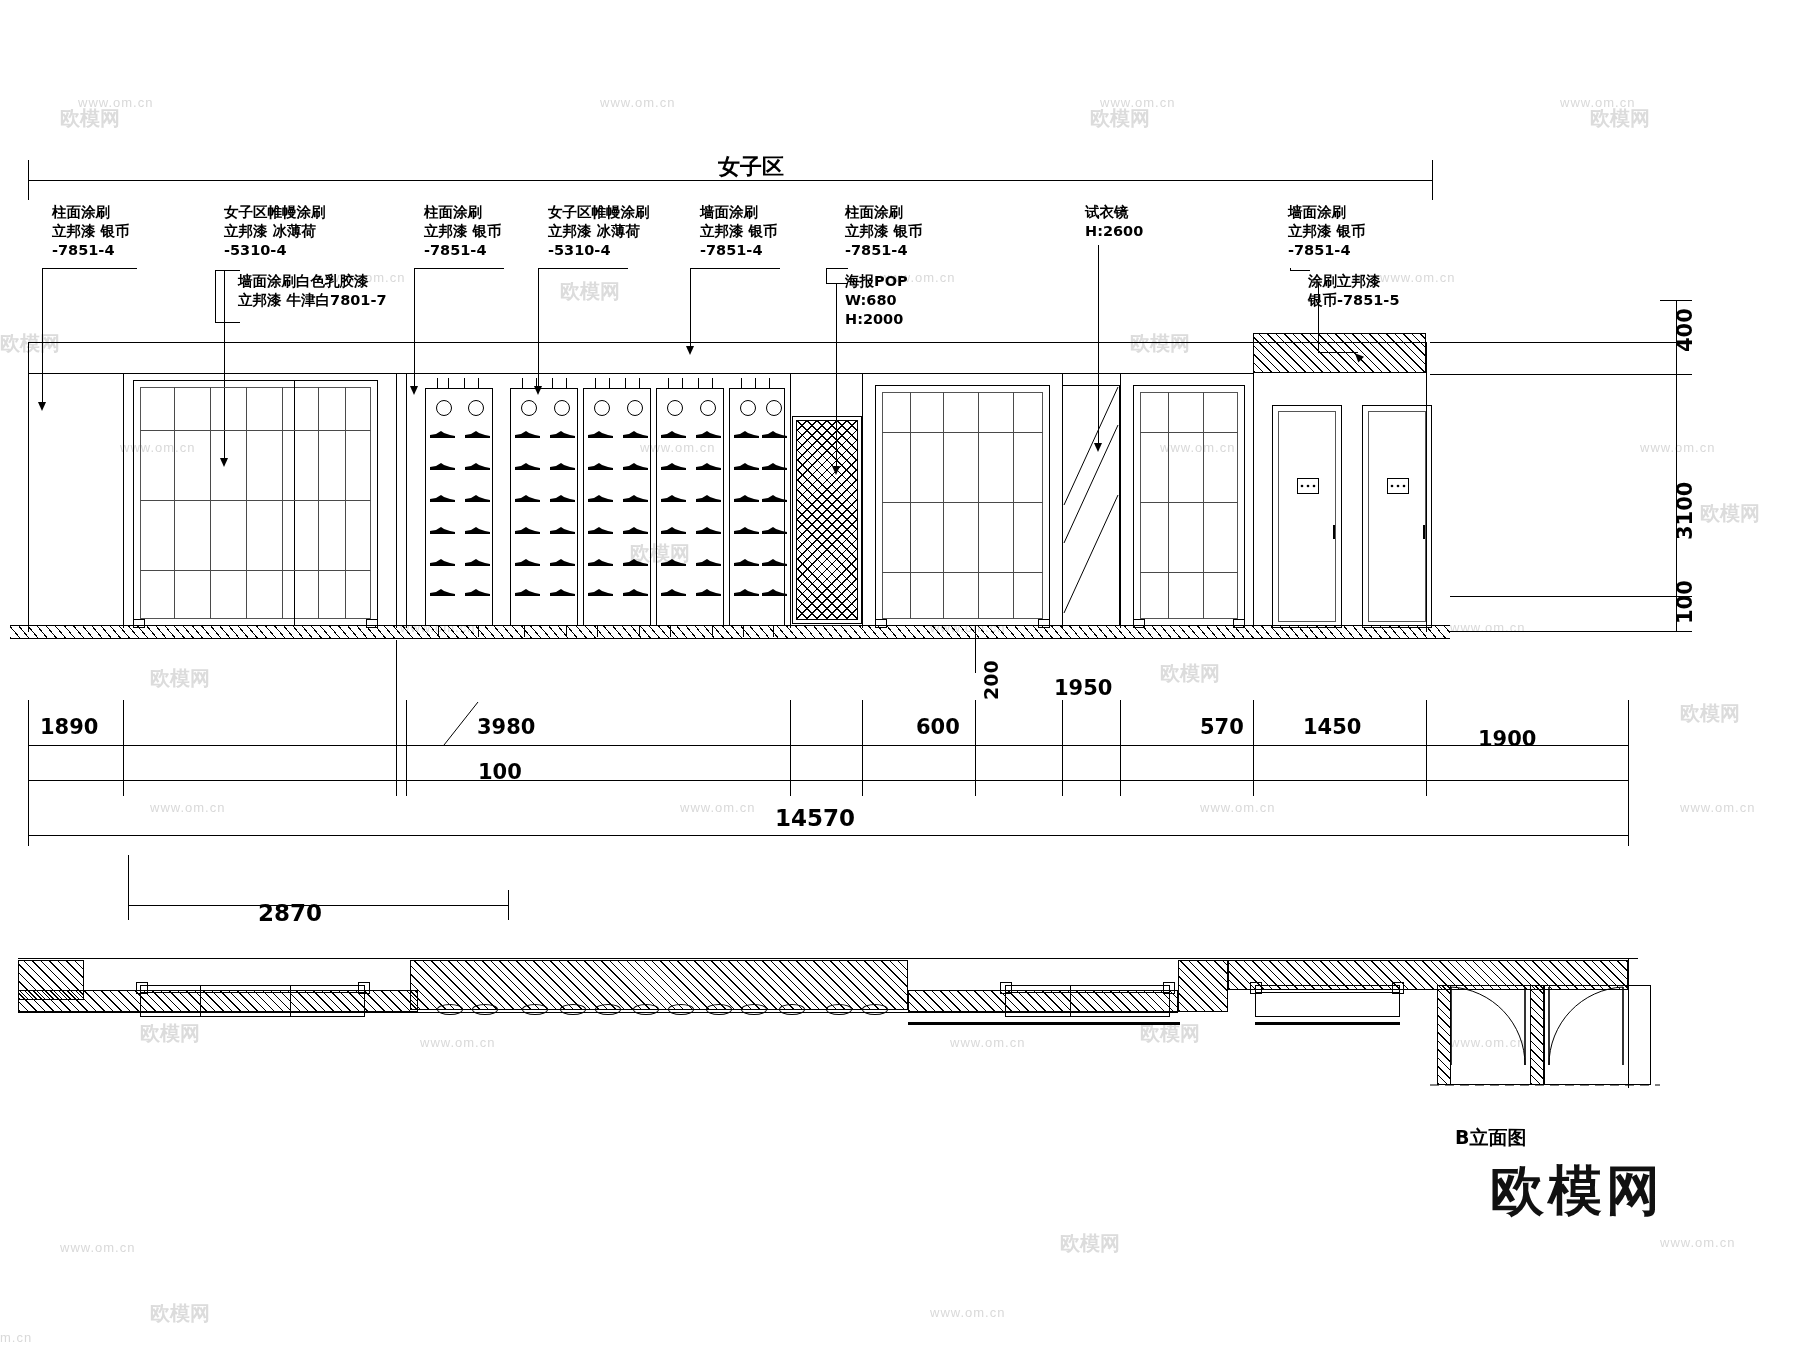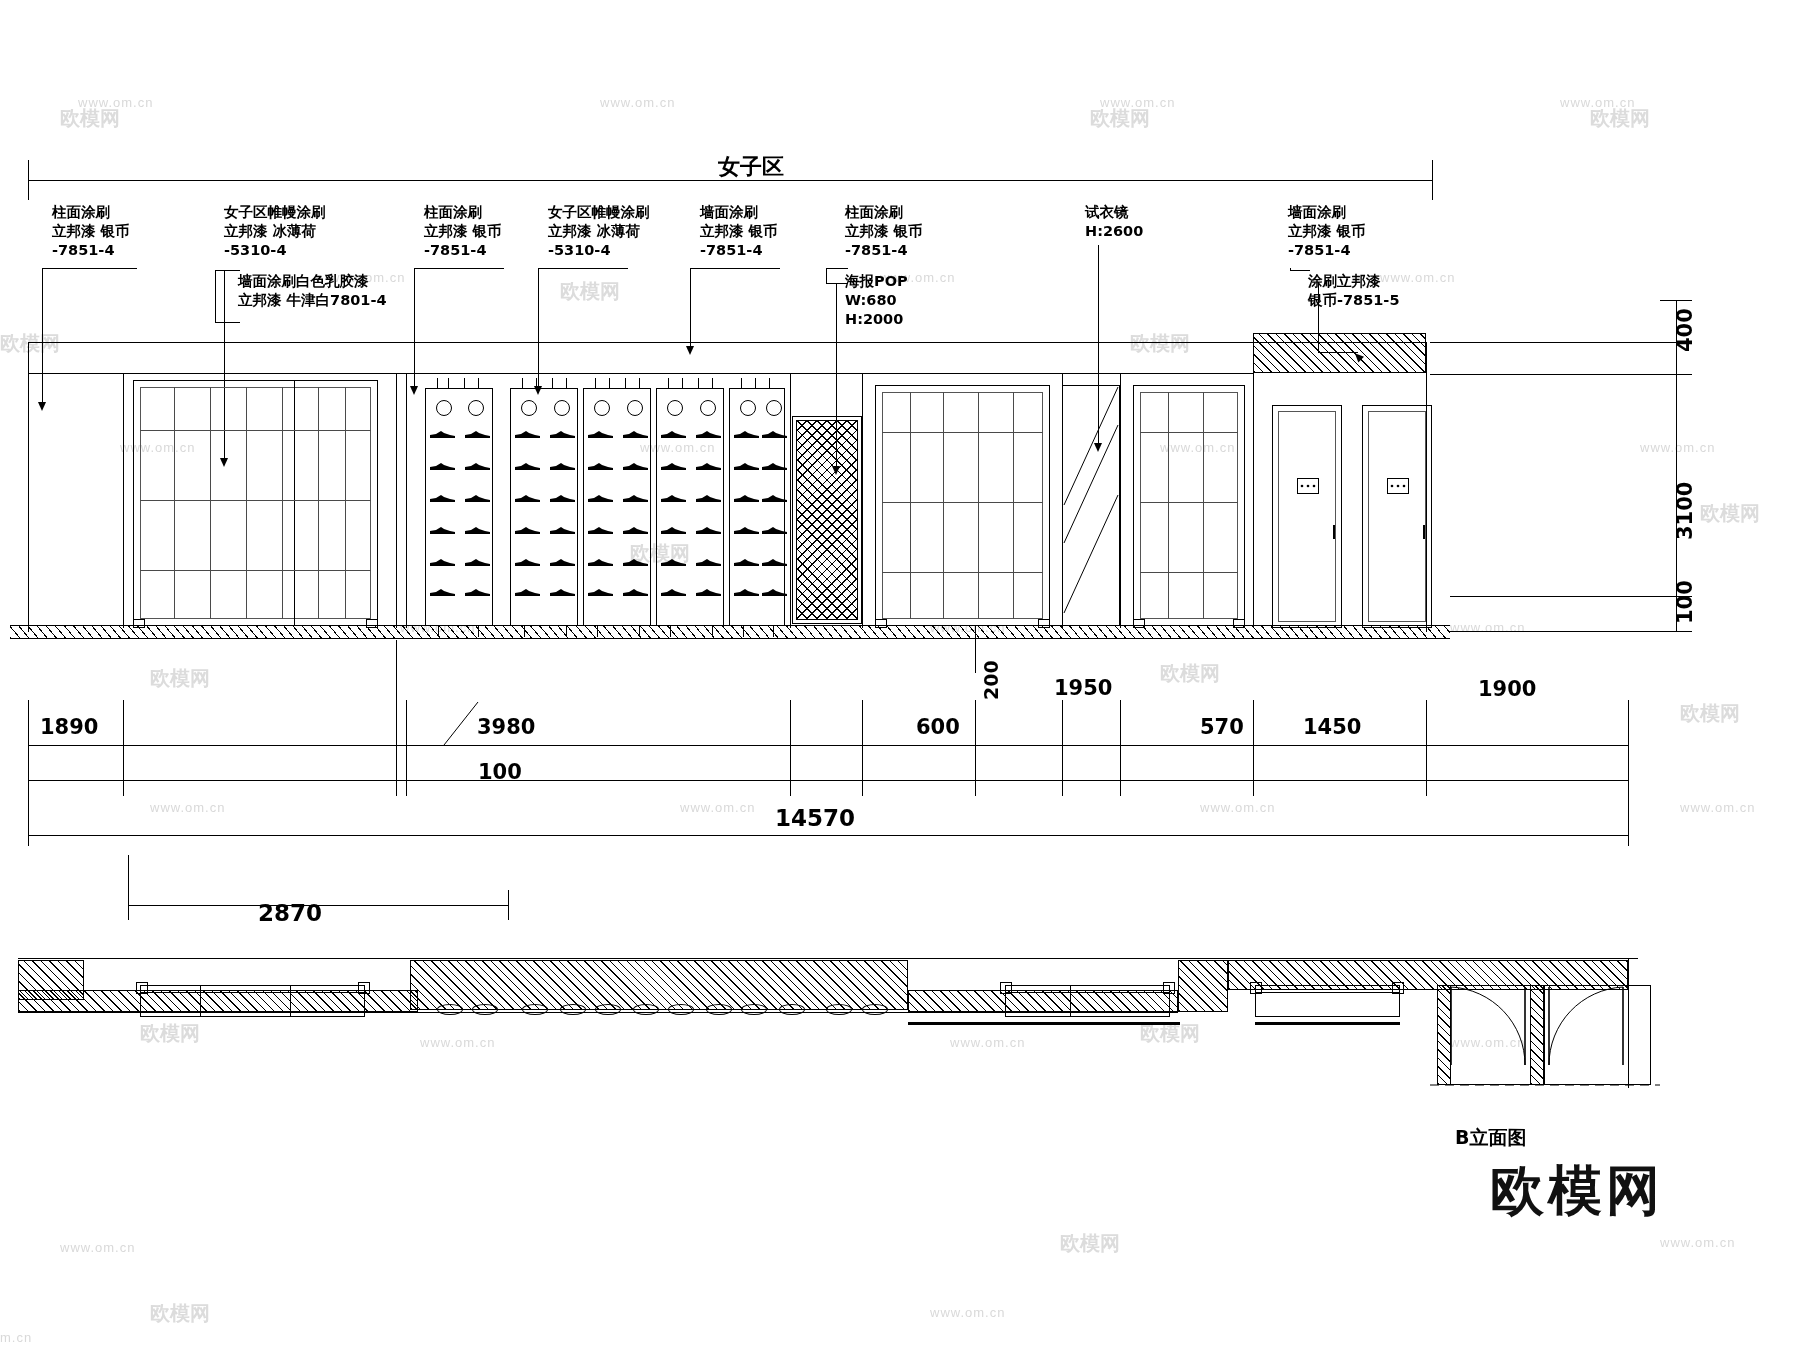--- a/index.html
+++ b/index.html
@@ -189,21 +189,21 @@
   <div class="vl" style="left:42px; top:268px; height:136px;"></div>
   <div class="arrowhead" style="left:38px; top:402px;"></div>
 
   <div class="note" style="left:224px; top:203px;">
     <div>女子区帷幔涂刷</div>
     <div>立邦漆 冰薄荷</div>
     <div>-5310-4</div>
   </div>
   <div class="note" style="left:238px; top:272px;">
     <div>墙面涂刷白色乳胶漆</div>
-    <div>立邦漆 牛津白7801-4</div>
+    <div>立邦漆 牛津白7801-7</div>
   </div>
   <div class="hl" style="left:215px; top:270px; width:25px;"></div>
   <div class="vl" style="left:215px; top:270px; height:52px;"></div>
   <div class="hl" style="left:215px; top:322px; width:25px;"></div>
   <div class="vl" style="left:224px; top:270px; height:190px;"></div>
   <div class="arrowhead" style="left:220px; top:458px;"></div>
 
   <div class="note" style="left:424px; top:203px;">
     <div>柱面涂刷</div>
     <div>立邦漆 银币</div>
@@ -627,21 +627,21 @@
   <div class="vl" style="left:1628px; top:700px; height:96px;"></div>
 
   <div class="hl" style="left:28px; top:745px; width:1600px;"></div>
 
   <div class="dim" style="left:40px; top:715px;">1890</div>
   <div class="dim" style="left:477px; top:715px;">3980</div>
   <div class="dim" style="left:916px; top:715px;">600</div>
   <div class="dim" style="left:1054px; top:676px;">1950</div>
   <div class="dim" style="left:1200px; top:715px;">570</div>
   <div class="dim" style="left:1303px; top:715px;">1450</div>
-  <div class="dim" style="left:1478px; top:677px;">1900</div>
+  <div class="dim" style="left:1478px; top:727px;">1900</div>
 
   <svg style="position:absolute; left:440px; top:700px; width:40px; height:50px;">
     <line x1="38" y1="2" x2="4" y2="45" stroke="#000" stroke-width="1"></line>
   </svg>
   <div class="dim" style="left:478px; top:760px;">100</div>
 
   <div class="hl" style="left:28px; top:835px; width:1600px;"></div>
   <div class="vl" style="left:28px; top:780px; height:66px;"></div>
   <div class="vl" style="left:1628px; top:780px; height:66px;"></div>
   <div class="dim" style="left:775px; top:805px; font-size:23px;">14570</div>

